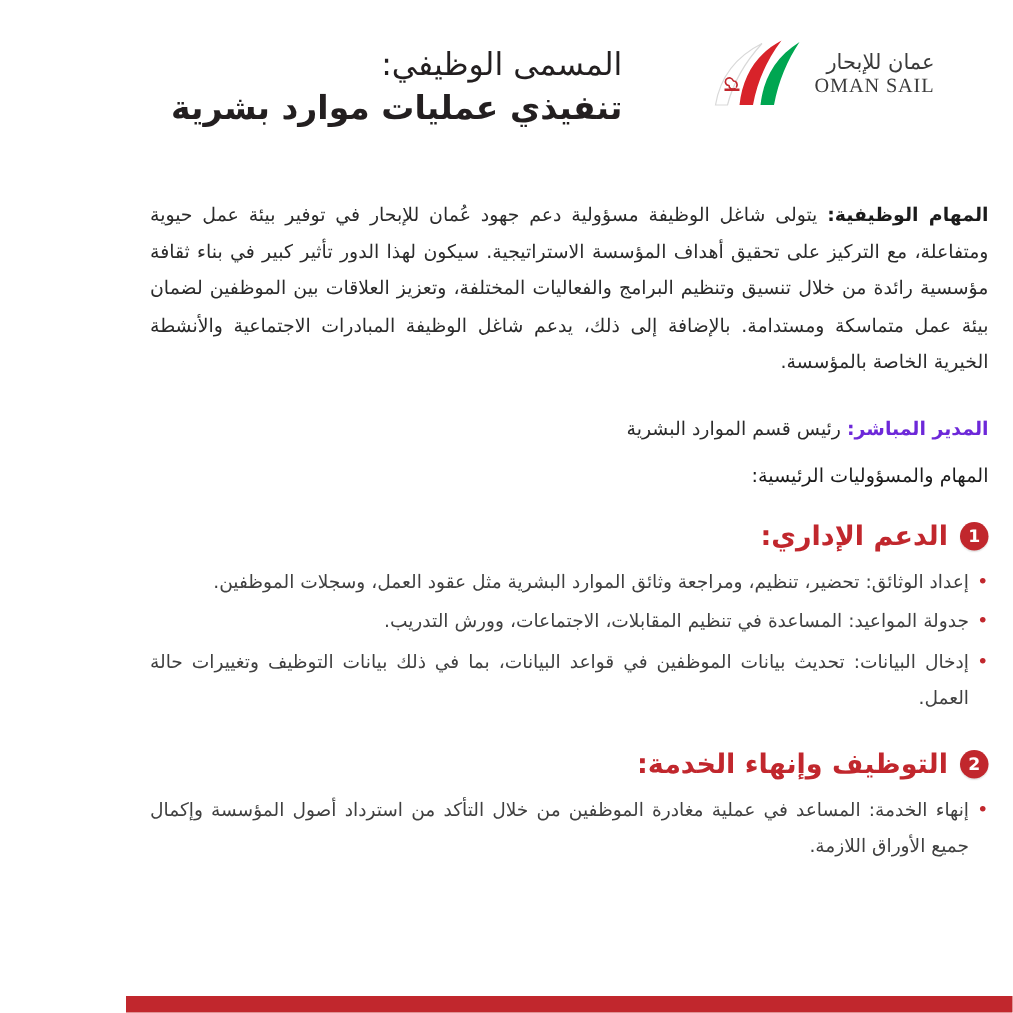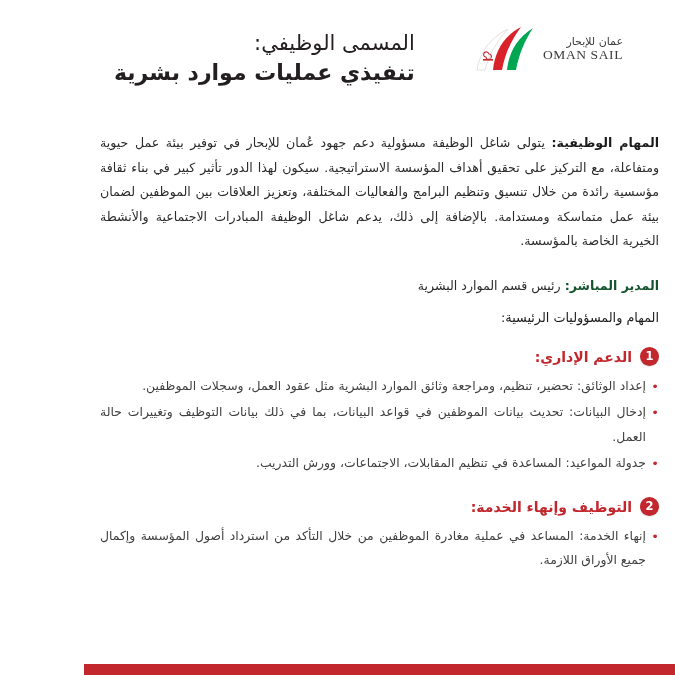--- a/index.html
+++ b/index.html
@@ -70,21 +70,21 @@
     height: 46px;
     flex: none;
   }
   .logo-text {
     display: flex;
     flex-direction: column;
     align-items: flex-start;
     line-height: 1;
   }
   .logo-text .logo-ar {
-    font-size: 11px;
+    font-size: 14px;
     color: #3b3b3b;
     direction: rtl;
     margin-bottom: 1px;
   }
   .logo-text .logo-en {
     font-size: 13.5px;
     color: #3b3b3b;
     letter-spacing: 0.6px;
     font-family: "Liberation Serif", serif;
     direction: ltr;
@@ -113,21 +113,21 @@
   }
 
   .manager-line {
     margin-top: 20px;
     font-size: 12.6px;
     line-height: 1.9;
     color: #2b2b2b;
   }
   .manager-line .lead {
     font-weight: 700;
-    color: #14532d;
+    color: #6d28d9;
   }
 
   .resp-heading {
     margin-top: 10px;
     font-size: 12.8px;
     font-weight: 400;
     color: #1b1b1b;
   }
 
   
@@ -151,21 +151,21 @@
     font-size: 11.5px;
     font-weight: 700;
     display: flex;
     align-items: center;
     justify-content: center;
     flex: none;
     line-height: 1;
     box-shadow: 0 1px 1px rgba(0,0,0,0.12);
   }
   .section-title {
-    font-size: 14px;
+    font-size: 18px;
     font-weight: 700;
     color: #c1272d;
     text-align: right;
   }
 
   .bullets {
     list-style: none;
     margin: 8px 0 0 0;
     padding: 0;
   }
@@ -241,22 +241,22 @@
 
     <p class="resp-heading">المهام والمسؤوليات الرئيسية:</p>
 
     <div class="section">
       <div class="section-head">
         <span class="badge">1</span>
         <span class="section-title">الدعم الإداري:</span>
       </div>
       <ul class="bullets">
         <li>إعداد الوثائق: تحضير، تنظيم، ومراجعة وثائق الموارد البشرية مثل عقود العمل، وسجلات الموظفين.</li>
+        <li>جدولة المواعيد: المساعدة في تنظيم المقابلات، الاجتماعات، وورش التدريب.</li>
         <li>إدخال البيانات: تحديث بيانات الموظفين في قواعد البيانات، بما في ذلك بيانات التوظيف وتغييرات حالة العمل.</li>
-        <li>جدولة المواعيد: المساعدة في تنظيم المقابلات، الاجتماعات، وورش التدريب.</li>
       </ul>
     </div>
 
     <div class="section">
       <div class="section-head">
         <span class="badge">2</span>
         <span class="section-title">التوظيف وإنهاء الخدمة:</span>
       </div>
       <ul class="bullets">
         <li>إنهاء الخدمة: المساعد في عملية مغادرة الموظفين من خلال التأكد من استرداد أصول المؤسسة وإكمال جميع الأوراق اللازمة.</li>

